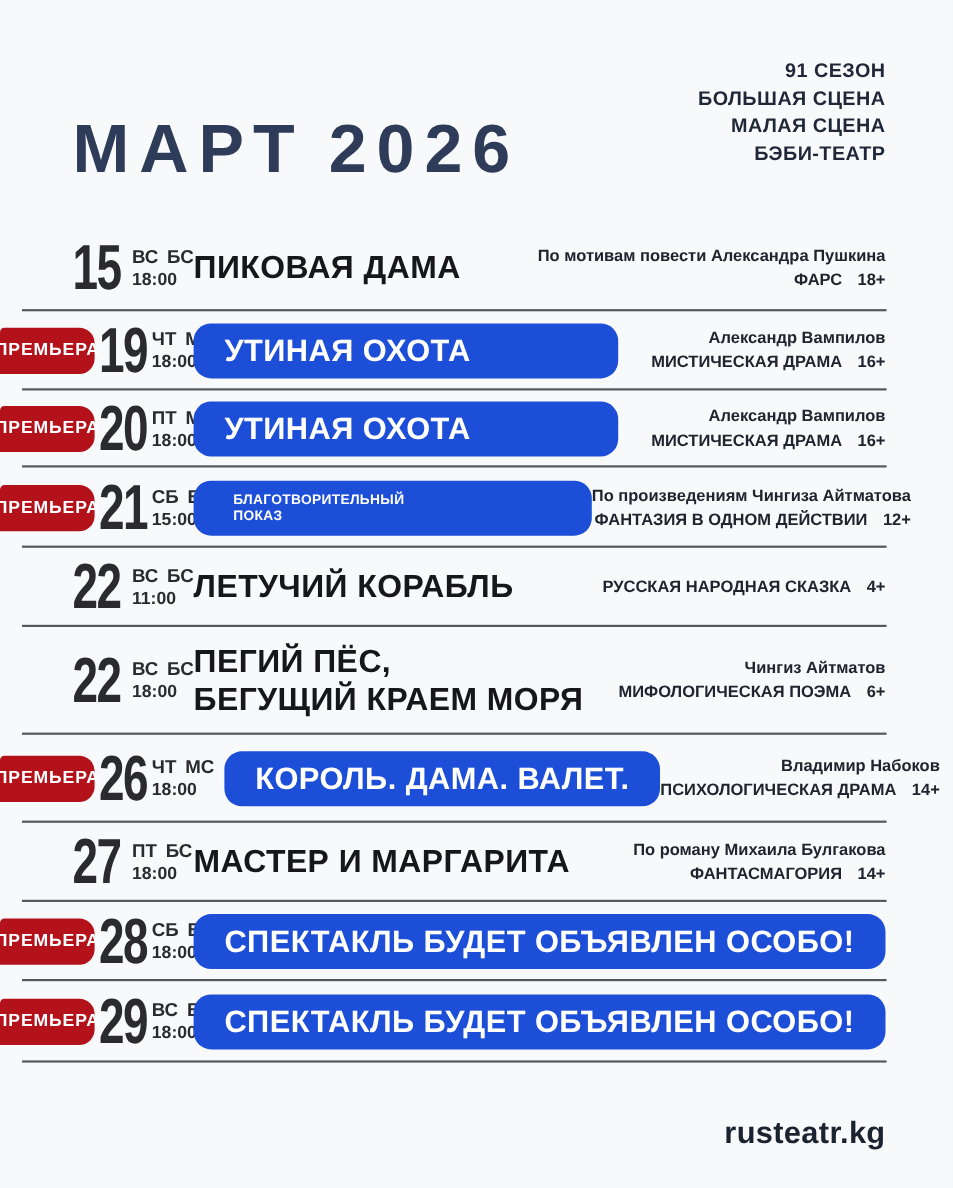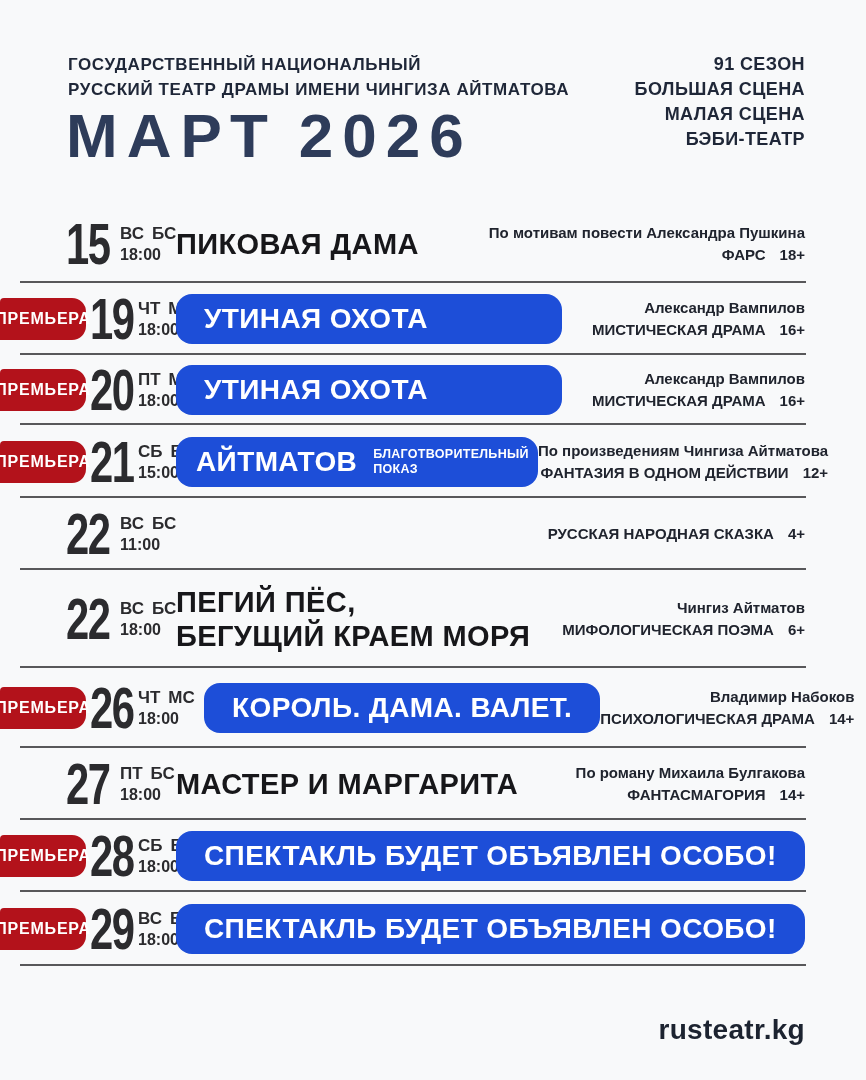--- a/index.html
+++ b/index.html
@@ -98,24 +98,20 @@
   .footer-site {
     position:absolute; right:61px; top:1014px;
     font-size:28px; font-weight:bold; color:#1c2330; letter-spacing:.3px;
   }
 </style>
 </head>
 <body>
 
 <div class="page">
 
-  <div class="org-block">
-    <div class="org-line">ГОСУДАРСТВЕННЫЙ НАЦИОНАЛЬНЫЙ</div>
-    <div class="org-line">РУССКИЙ ТЕАТР ДРАМЫ ИМЕНИ ЧИНГИЗА АЙТМАТОВА</div>
-  </div>
   <div class="month-year">
     <span class="month">МАРТ</span><span>2026</span>
   </div>
   <div class="header-right">
     <div>91 СЕЗОН</div>
     <div>БОЛЬШАЯ СЦЕНА</div>
     <div>МАЛАЯ СЦЕНА</div>
     <div>БЭБИ-ТЕАТР</div>
   </div>
 
@@ -196,21 +192,20 @@
         <div class="day-num-wrap"><span class="day-num">21</span></div>
         <div class="day-meta">
           <div class="day-labels">
             <span>СБ</span>
             <span>БС</span>
           </div>
           <div class="day-time">15:00</div>
         </div>
       </div>
       <div class="pill pill-note-w">
-        <span>АЙТМАТОВ</span>
         <span class="note">
           <span>БЛАГОТВОРИТЕЛЬНЫЙ</span><br>
           <span>ПОКАЗ</span>
         </span>
       </div>
       <div class="right-info">
         <div class="ri-source">По произведениям Чингиза Айтматова</div>
         <div class="ri-genre-line">
           <span>ФАНТАЗИЯ В ОДНОМ ДЕЙСТВИИ</span>
           <span class="ri-age">12+</span>
@@ -222,20 +217,21 @@
       <div class="day-block">
         <div class="day-num-wrap"><span class="day-num">22</span></div>
         <div class="day-meta">
           <div class="day-labels">
             <span>ВС</span>
             <span>БС</span>
           </div>
           <div class="day-time">11:00</div>
         </div>
       </div>
+      <div class="title-plain">ЛЕТУЧИЙ КОРАБЛЬ</div>
       <div class="right-info">
         <div class="ri-genre-line">
           <span>РУССКАЯ НАРОДНАЯ СКАЗКА</span>
           <span class="ri-age">4+</span>
         </div>
       </div>
     </div>
 
     <div class="row no-badge h98">
       <div class="day-block">

